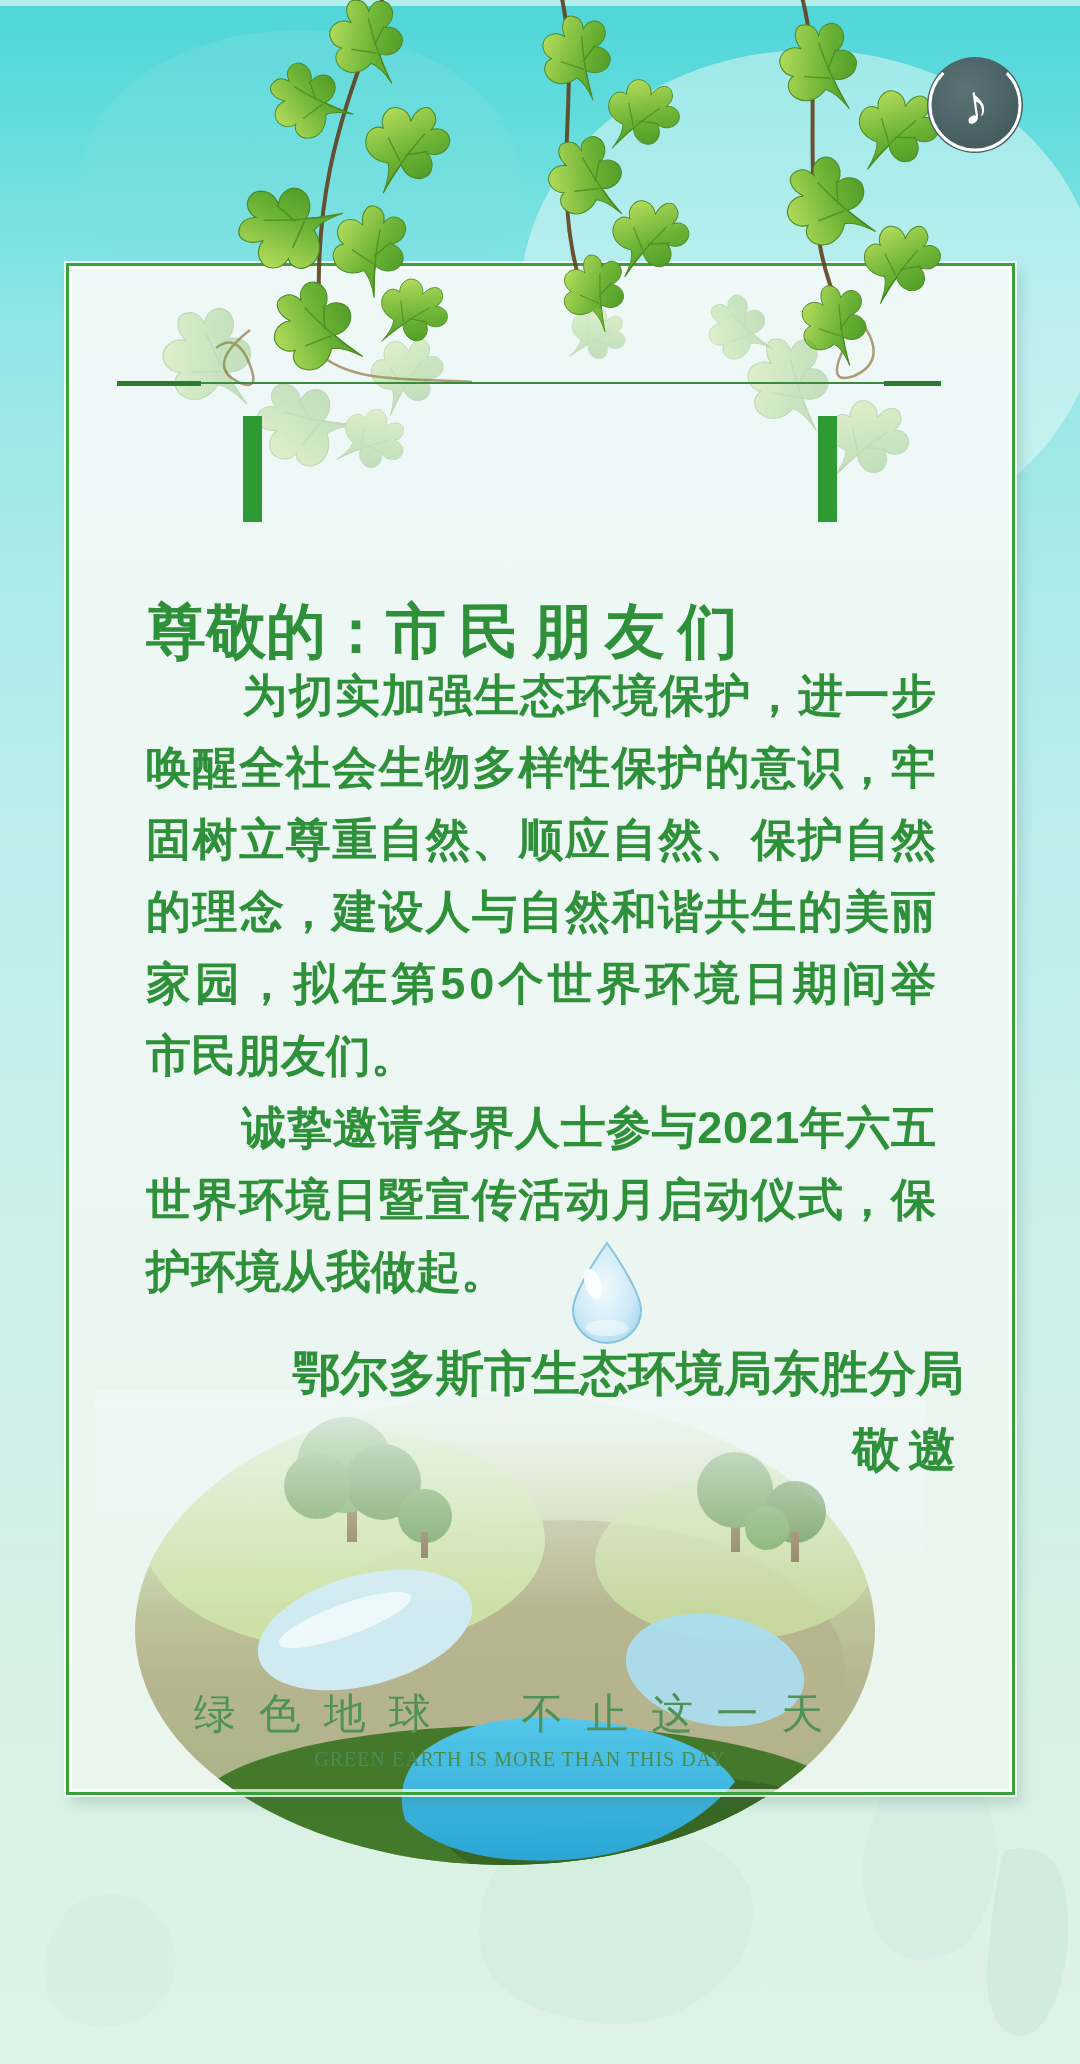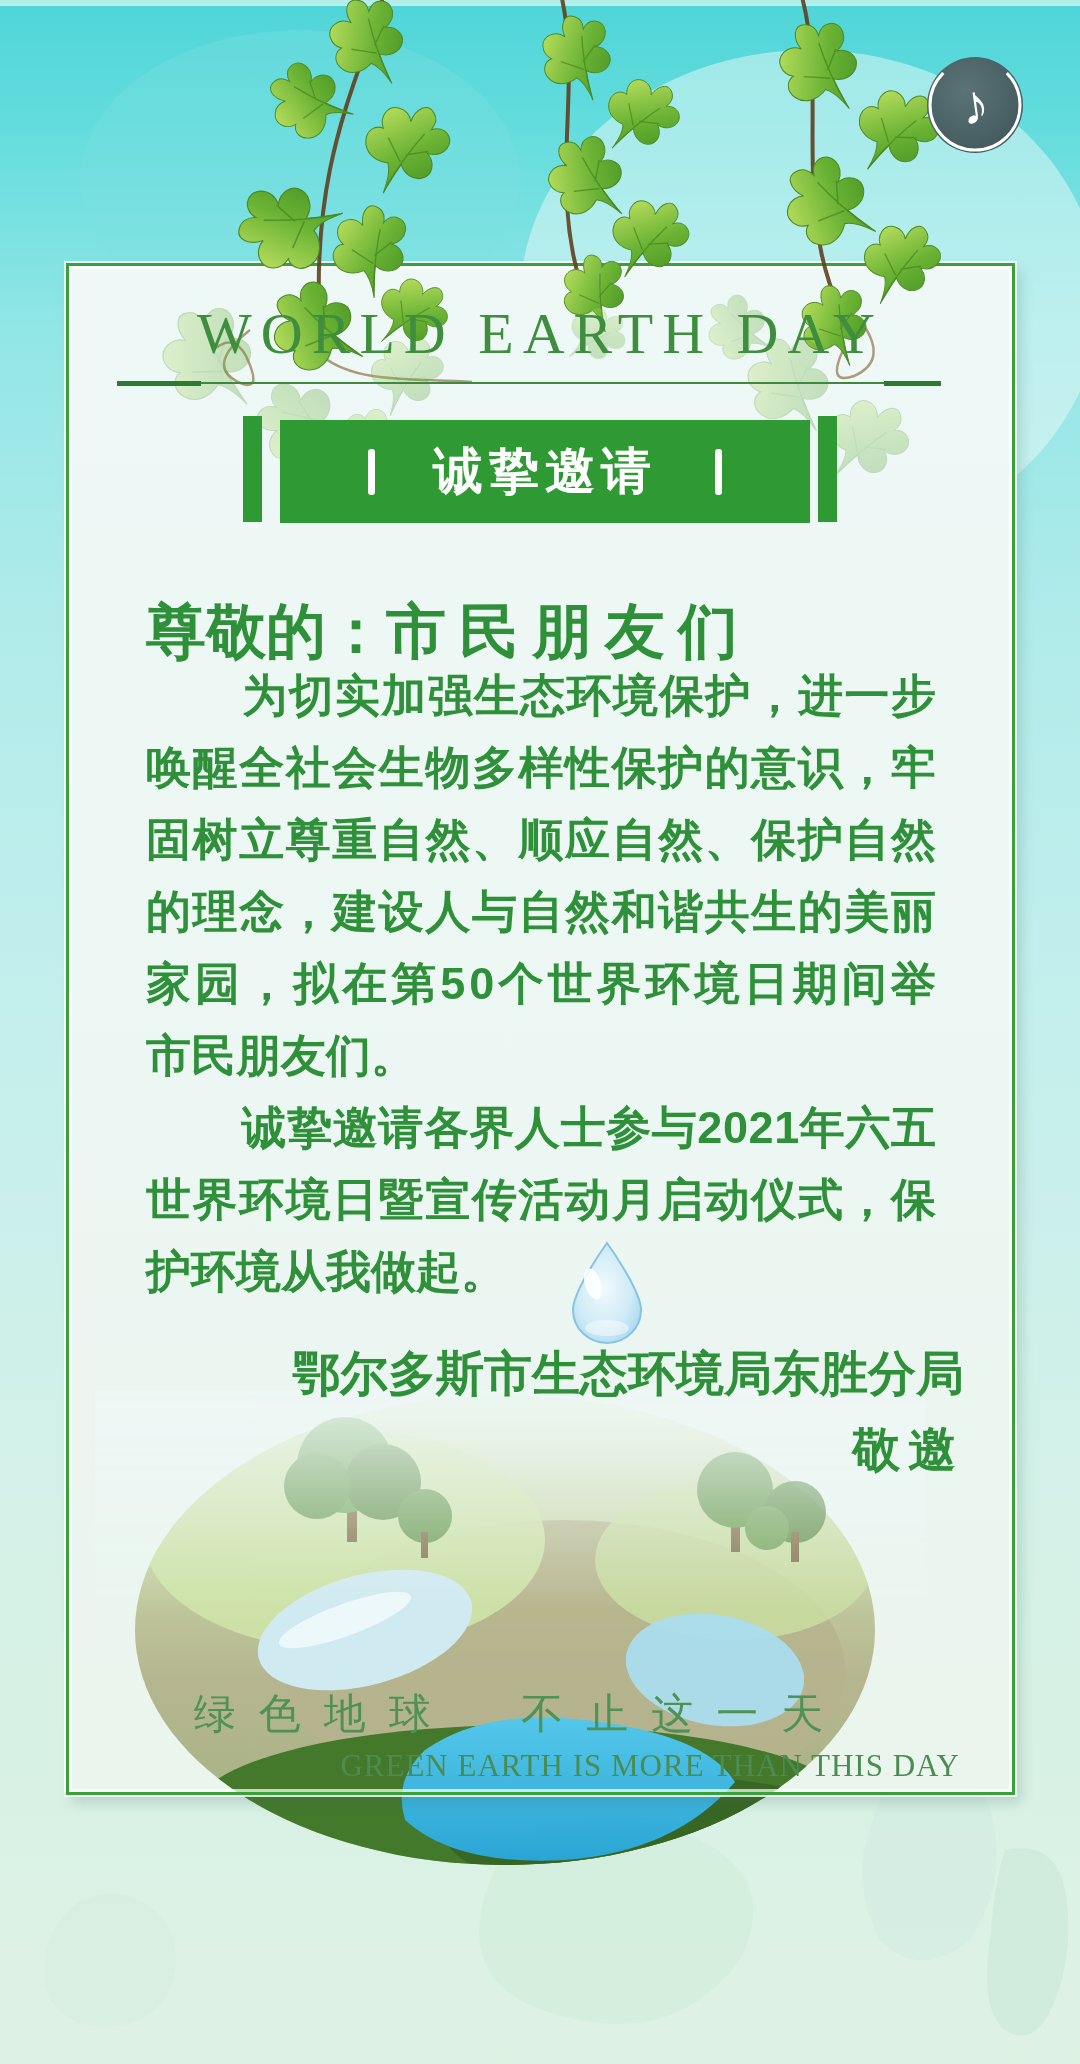--- a/index.html
+++ b/index.html
@@ -50,22 +50,22 @@
   
   .signature{left:146px;top:1336px;width:818px;z-index:6;text-align:right;
              font-size:48px;font-weight:600;color:var(--text-green,#2e9139);}
   .signature .org{height:76px;line-height:76px;}
   .signature .closing{height:76px;line-height:76px;letter-spacing:8px;}
 
   
   .footer-cn{left:80px;top:1686px;width:880px;z-index:6;text-align:center;
              font-family:"Liberation Serif",serif;font-size:42px;letter-spacing:23px;
              word-spacing:34px;color:var(--footer-green,#4f9156);}
-  .footer-en{left:80px;top:1748px;width:880px;z-index:6;text-align:right;
-             font-family:"Liberation Serif",serif;font-size:31px;letter-spacing:1px;
+  .footer-en{left:80px;top:1748px;width:880px;z-index:6;text-align:center;
+             font-family:"Liberation Serif",serif;font-size:20px;letter-spacing:1px;
              color:#4a8c52;}
 
   
   .audio-btn{left:927px;top:57px;width:96px;height:96px;z-index:7;border-radius:50%;
              background:radial-gradient(circle at 40% 35%,#5b7377,#435a5e 75%);
              display:flex;align-items:center;justify-content:center;cursor:pointer;}
   .audio-btn .ring{position:absolute;left:0;top:0;}
   .audio-btn .note{color:#fff;font-size:56px;transform:rotate(-8deg);line-height:1;}
 
   svg{display:block;}
@@ -199,33 +199,27 @@
     </g>
   </svg>
 
   <div class="abs audio-btn">
     <svg class="ring" width="96" height="96" viewBox="0 0 96 96">
       <circle cx="48" cy="48" r="45" fill="none" stroke="#ffffff" stroke-width="3" stroke-dasharray="212 71" transform="rotate(-45 48 48)"></circle>
     </svg>
     <span class="note">♪</span>
   </div>
 
-  <div class="abs title">WORLD EARTH DAY</div>
   <div class="abs divider">
     <div class="seg-l"></div>
     <div class="line"></div>
     <div class="seg-r"></div>
   </div>
 
   <div class="abs banner-bar" style="left:243px;"></div>
-  <div class="abs banner-rect">
-    <span class="mark"></span>
-    <span class="label">诚挚邀请</span>
-    <span class="mark"></span>
-  </div>
   <div class="abs banner-bar" style="left:818px;"></div>
 
   <div class="abs greeting">
     <span>尊敬的：</span>
     <span class="aud">市民朋友们</span>
   </div>
 
   <div class="abs body-text">
       <div class="bline fill">
         <span class="ind"></span>

